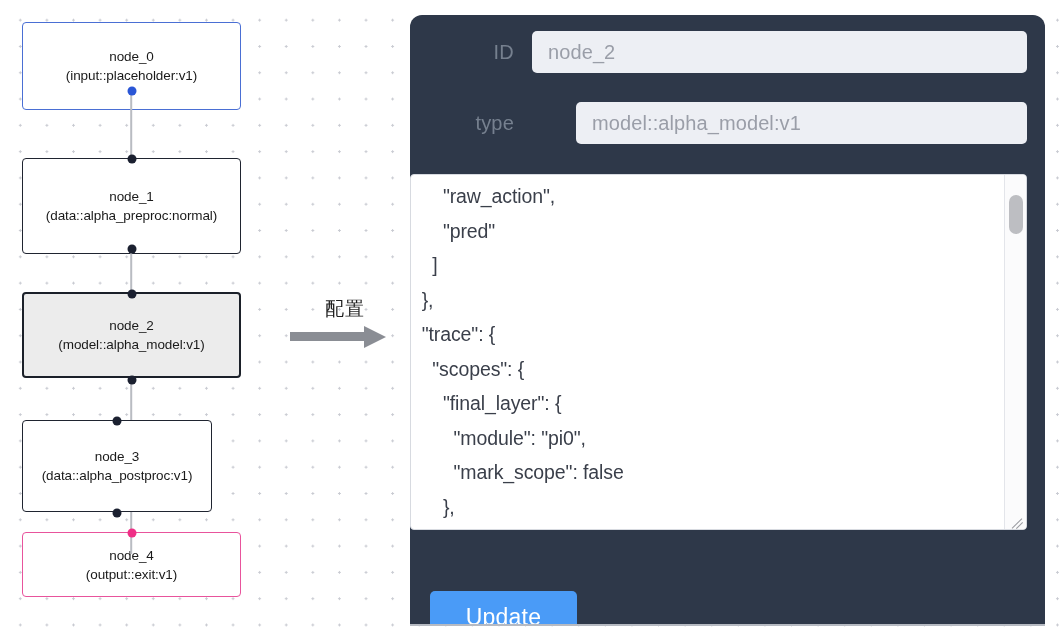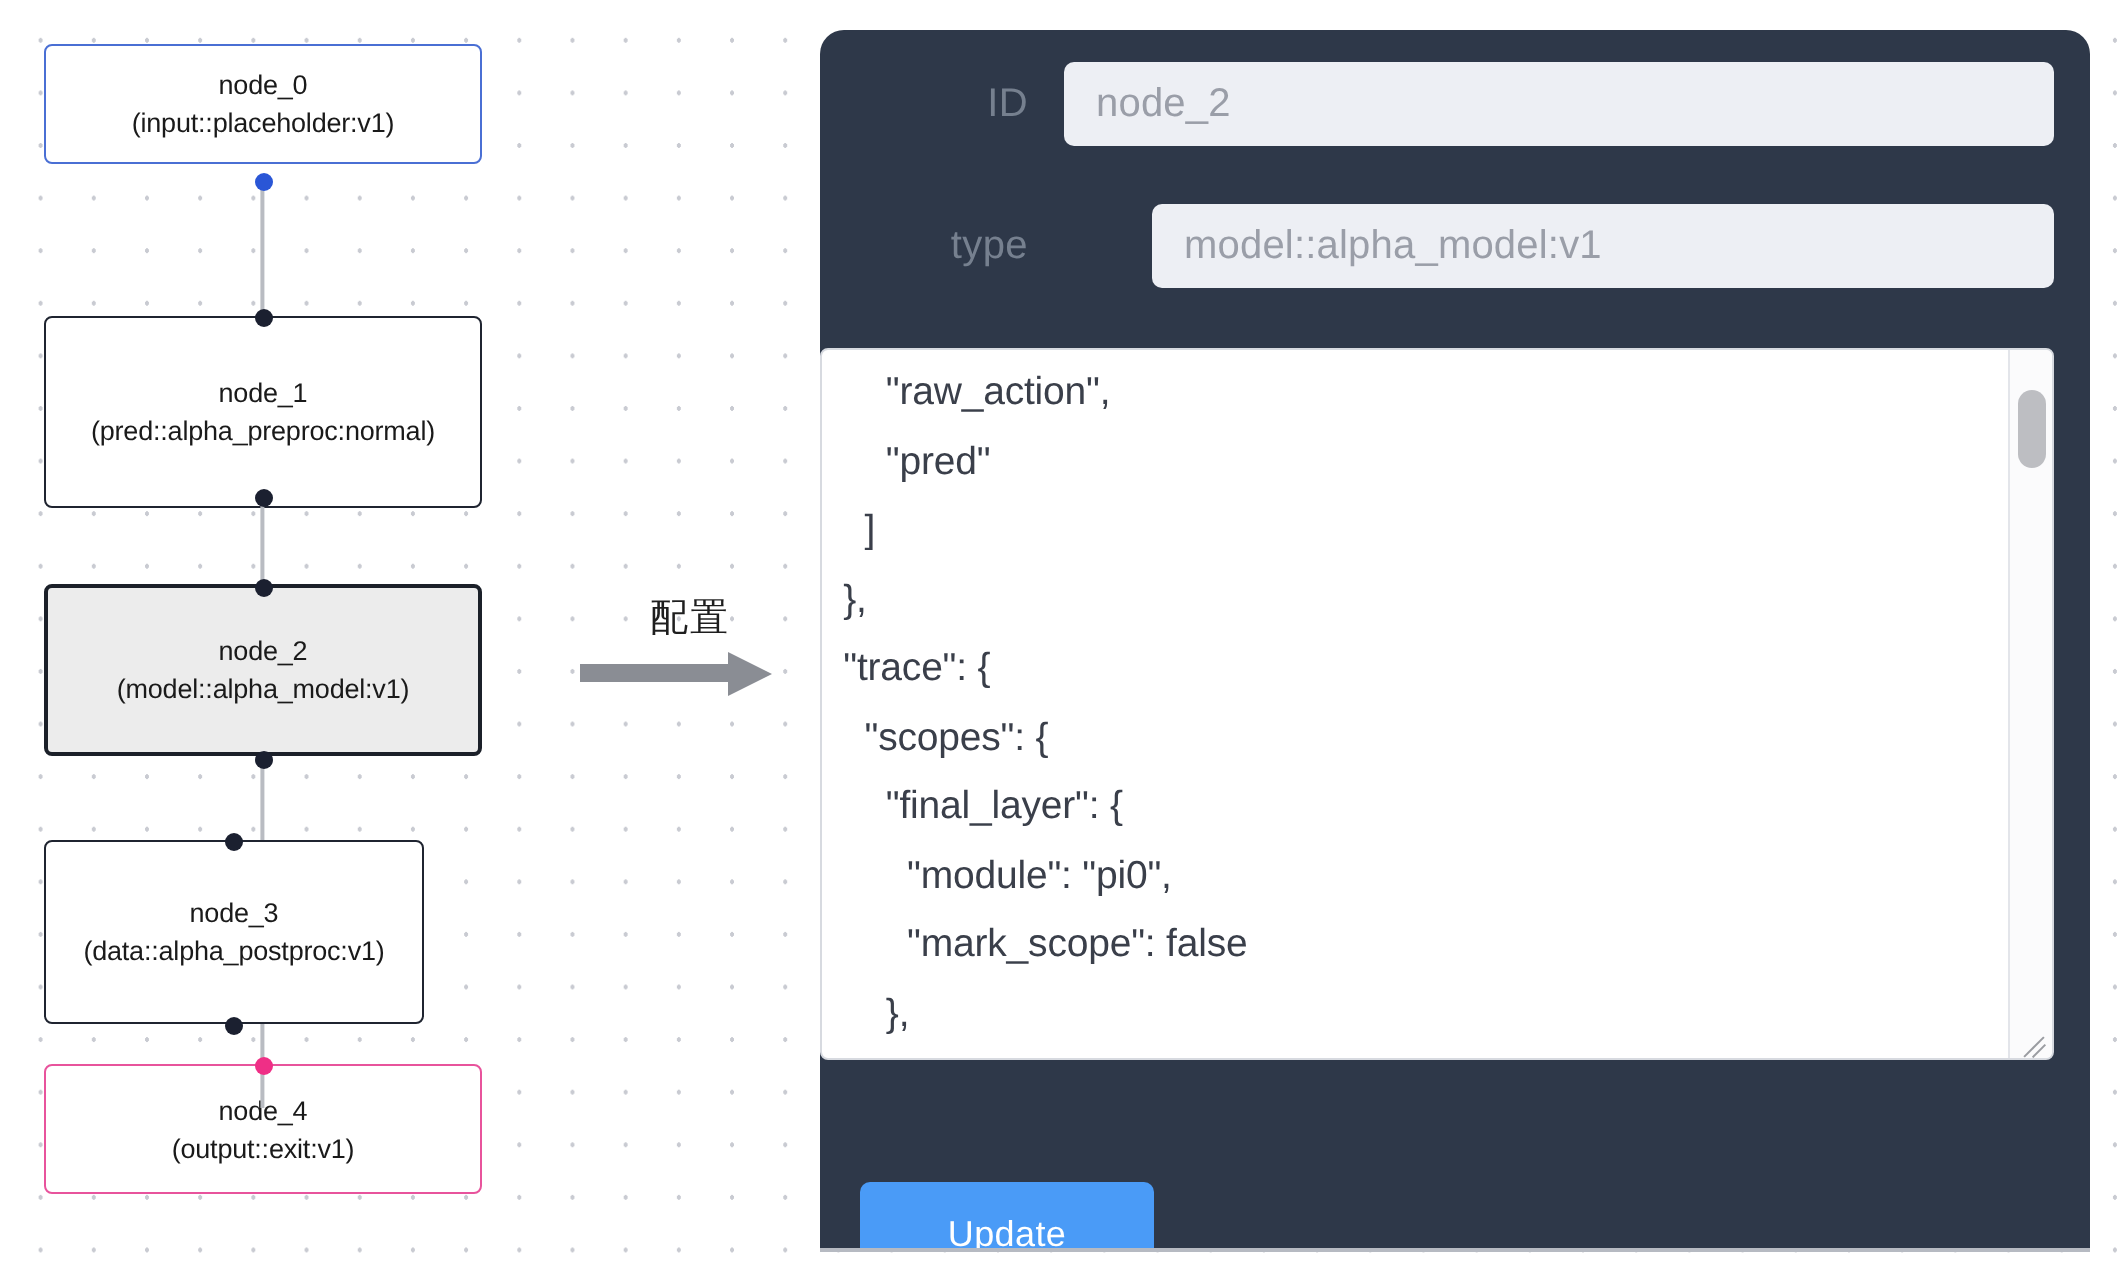--- a/index.html
+++ b/index.html
@@ -234,21 +234,21 @@
   #update-button {
     position: absolute;
     left: 20px;
     top: 576px;
     min-width: 147px;
     height: 52px;
     background: #4a9bf7;
     border: none;
     border-radius: 5px;
     color: #ffffff;
-    font-size: 18px;
+    font-size: 23px;
     font-family: "Liberation Sans", "DejaVu Sans", sans-serif;
     letter-spacing: 0.2px;
     cursor: pointer;
     padding: 0 18px;
     text-align: center;
     line-height: 52px;
     box-sizing: border-box;
   }
   
   #panel-bottom-line {
@@ -264,29 +264,29 @@
 </head>
 <body>
 
 <div id="flow-canvas">
 
   <div class="edge" style="left:131px; top:89px; height:69px;"></div>
   <div class="edge" style="left:131px; top:248px; height:44px;"></div>
   <div class="edge" style="left:131px; top:378px; height:42px;"></div>
   <div class="edge" style="left:131px; top:512px; height:42px;"></div>
 
-  <div class="node input-node" style="left:22px; top:22px; width:219px; height:60px;">
+  <div class="node input-node" style="left:22px; top:22px; width:219px; height:88px;">
     <span class="nlabel">node_0</span>
     <span class="nsub">(input::placeholder:v1)</span>
     <div class="handle blue" style="top:68px;"></div>
   </div>
 
   <div class="node" style="left:22px; top:158px; width:219px; height:96px;">
     <span class="nlabel">node_1</span>
-    <span class="nsub">(pred::alpha_preproc:normal)</span>
+    <span class="nsub">(data::alpha_preproc:normal)</span>
     <div class="handle" style="top:0px;"></div>
     <div class="handle" style="top:90px;"></div>
   </div>
 
   <div class="node selected" style="left:22px; top:292px; width:219px; height:86px;">
     <span class="nlabel">node_2</span>
     <span class="nsub">(model::alpha_model:v1)</span>
     <div class="handle" style="top:0px;"></div>
     <div class="handle" style="top:86px;"></div>
   </div>

